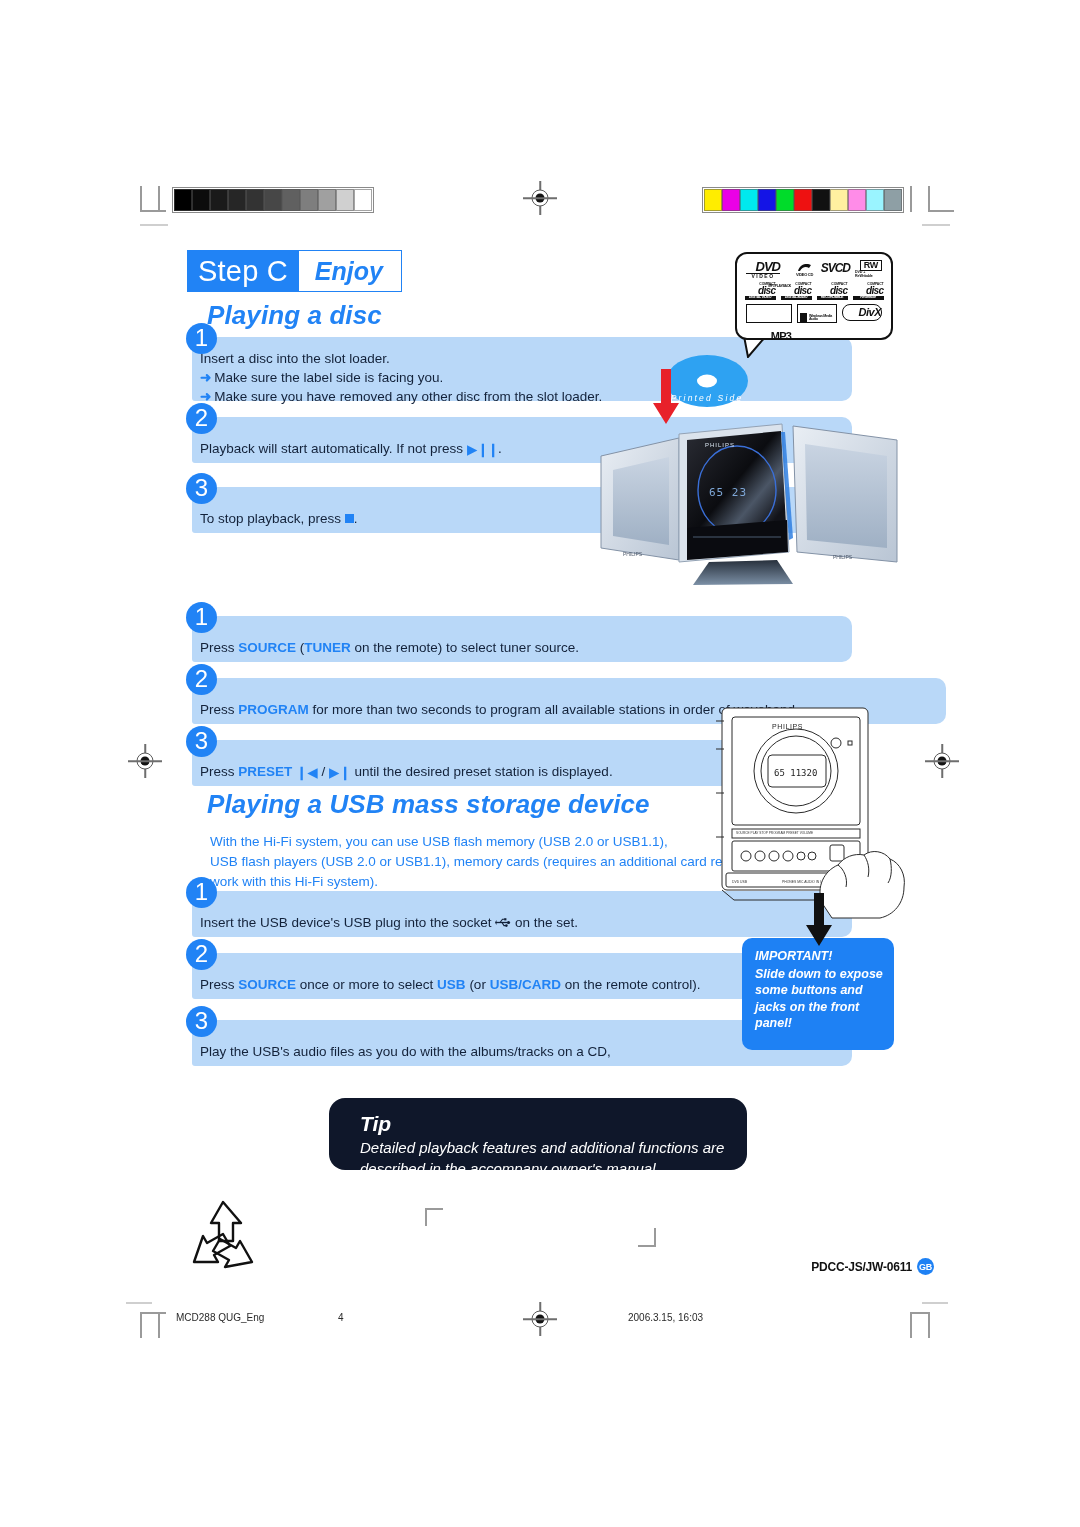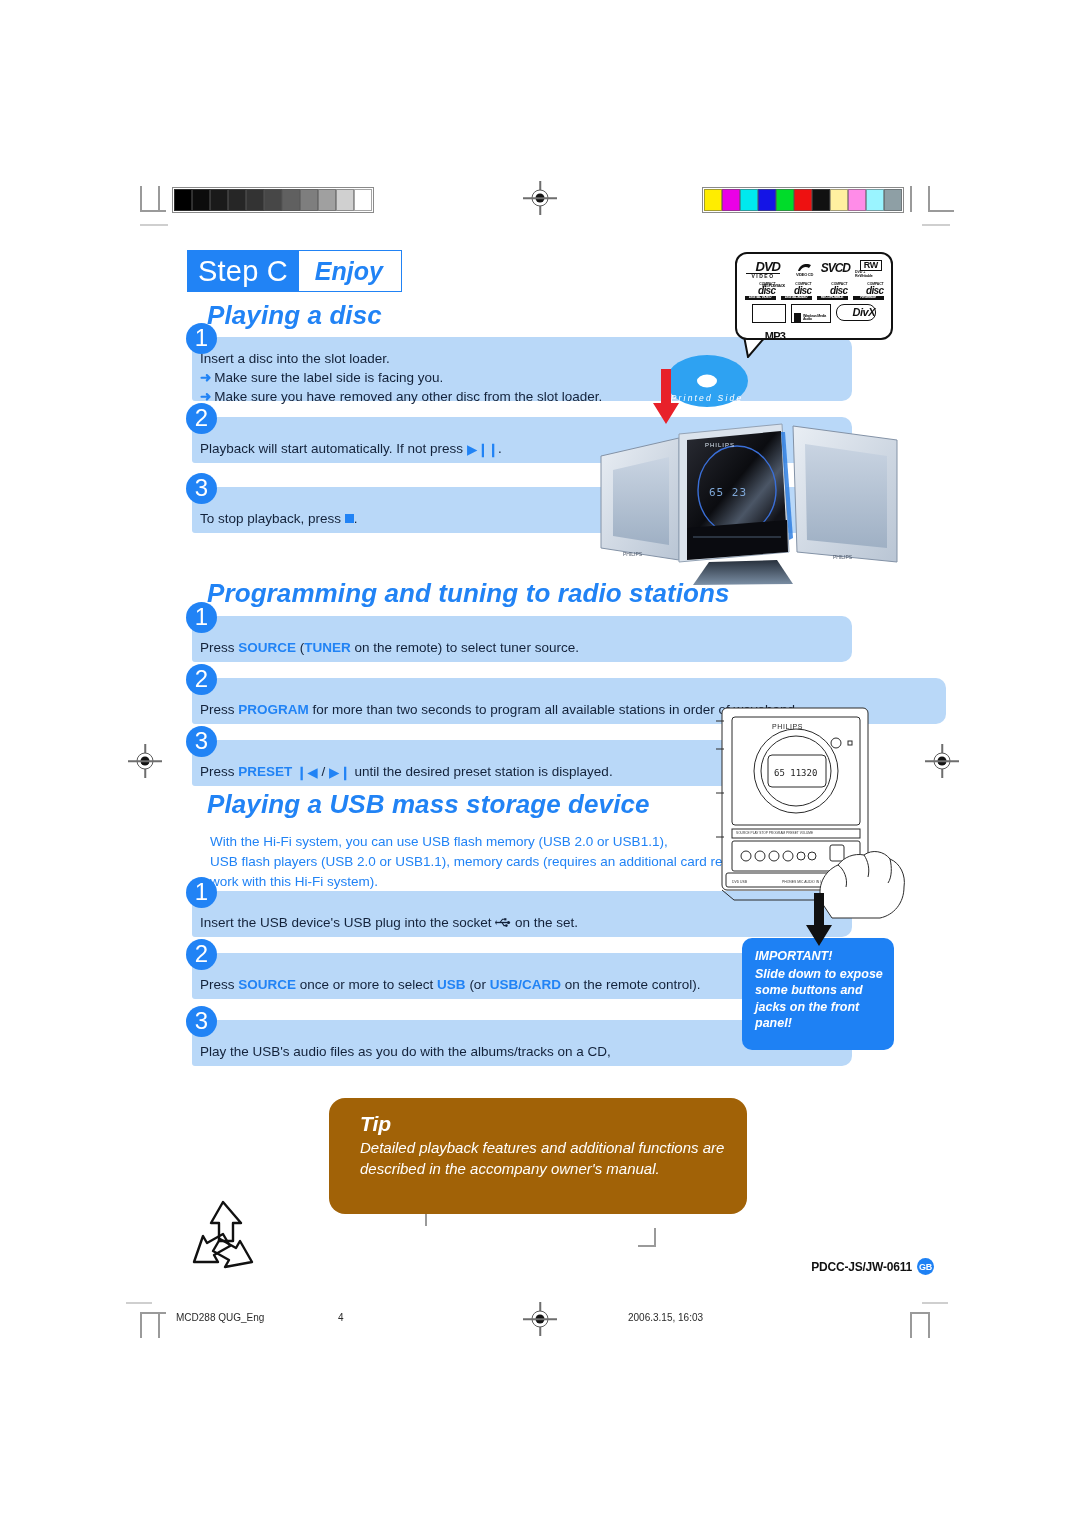--- a/index.html
+++ b/index.html
@@ -103,22 +103,22 @@
     position: absolute; left: 742px; top: 938px; width: 152px; height: 112px;
     background: #1e81f4; border-radius: 10px;
     padding: 10px 10px 8px 13px;
     color: #ffffff; font-size: 12.5px; line-height: 16.5px;
     font-style: italic; font-weight: 700;
   }
   .important-box .ttl { display: block; margin-bottom: 1px; }
 
   
   .tip-box {
-    position: absolute; left: 329px; top: 1098px; width: 418px; height: 116px;
-    background: #a16207; border-radius: 16px;
+    position: absolute; left: 329px; top: 1098px; width: 418px; height: 72px;
+    background: #0f172a; border-radius: 16px;
     padding: 14px 22px 0 31px; color: #ffffff;
   }
   .tip-box .tip-title { font-size: 21px; font-style: italic; font-weight: 700; line-height: 24px; }
   .tip-box .tip-body { font-size: 15px; font-style: italic; line-height: 21px; margin-top: 1px; }
 
   
   .logo-balloon {
     position: absolute; left: 735px; top: 252px; width: 158px; height: 88px;
     border: 2px solid #111; border-radius: 12px; background: #fff;
     padding: 5px 4px; z-index: 6;
@@ -135,21 +135,21 @@
   .logo-dvd .sm { font-size: 5px; letter-spacing: 1.5px; border-top: 1.2px solid #111; width: 100%; text-align: center; }
   .logo-vcd { width: 28px; height: 20px; border: none; }
   .logo-svcd { width: 32px; height: 18px; border: none; font-size: 12px; font-style: italic; letter-spacing: -1px; }
   .logo-rw { width: 27px; height: 20px; border: none; }
   .logo-rw .box { border: 1.4px solid #111; font-size: 9px; font-weight: 700; padding: 0 3px; }
   .logo-rw .sm { font-size: 3.6px; letter-spacing: -.1px; }
   .logo-disc { width: 31px; height: 19px; border: none; }
   .logo-disc .cap { font-size: 3.4px; letter-spacing: -.1px; }
   .logo-disc .mid { font-size: 10px; font-style: italic; letter-spacing: -.6px; }
   .logo-disc .bar { background: #111; color: #fff; font-size: 3.6px; width: 100%; text-align: center; }
-  .logo-mp3 { width: 34px; height: 19px; gap: 42px; }
+  .logo-mp3 { width: 46px; height: 19px; gap: 42px; }
   .logo-mp3 .cap { font-size: 3.4px; }
   .logo-mp3 .mid { font-size: 11px; font-weight: 700; letter-spacing: -.8px; }
   .logo-wma { width: 40px; height: 19px; font-size: 3.6px; flex-direction: row; gap: 2px; padding: 0 2px; }
   .logo-wma .flag { width: 9px; height: 9px; background: #111; }
   .logo-divx { width: 40px; height: 17px; border-radius: 8px; font-size: 11px; font-weight: 700; font-style: italic; letter-spacing: -.5px; }
   .balloon-tail {
     position: absolute; left: 742px; top: 336px; width: 26px; height: 22px; z-index: 5;
   }
 
   
@@ -309,21 +309,20 @@
 
   <div class="step-row" style="left:186px; top:473px; width:666px; height:62px;">
     <div class="step-bar" style="left:6px; top:14px; width:660px; height:46px;"></div>
     <div class="step-num">3</div>
     <div class="step-text" style="left:14px; top:36px;">
       <span>To stop playback, press</span>
       <span class="g-stop"></span><span>.</span>
     </div>
   </div>
 
-  <div class="sec-head" style="left:207px; top:578px;">Programming and tuning to radio stations</div>
 
   <div class="step-row" style="left:186px; top:602px; width:666px; height:62px;">
     <div class="step-bar" style="left:6px; top:14px; width:660px; height:46px;"></div>
     <div class="step-num">1</div>
     <div class="step-text" style="left:14px; top:36px;">
       Press <span class="kw">SOURCE</span> (<span class="kw">TUNER</span> on the remote) to select tuner source.
     </div>
   </div>
 
   <div class="step-row" style="left:186px; top:664px; width:760px; height:62px;">

